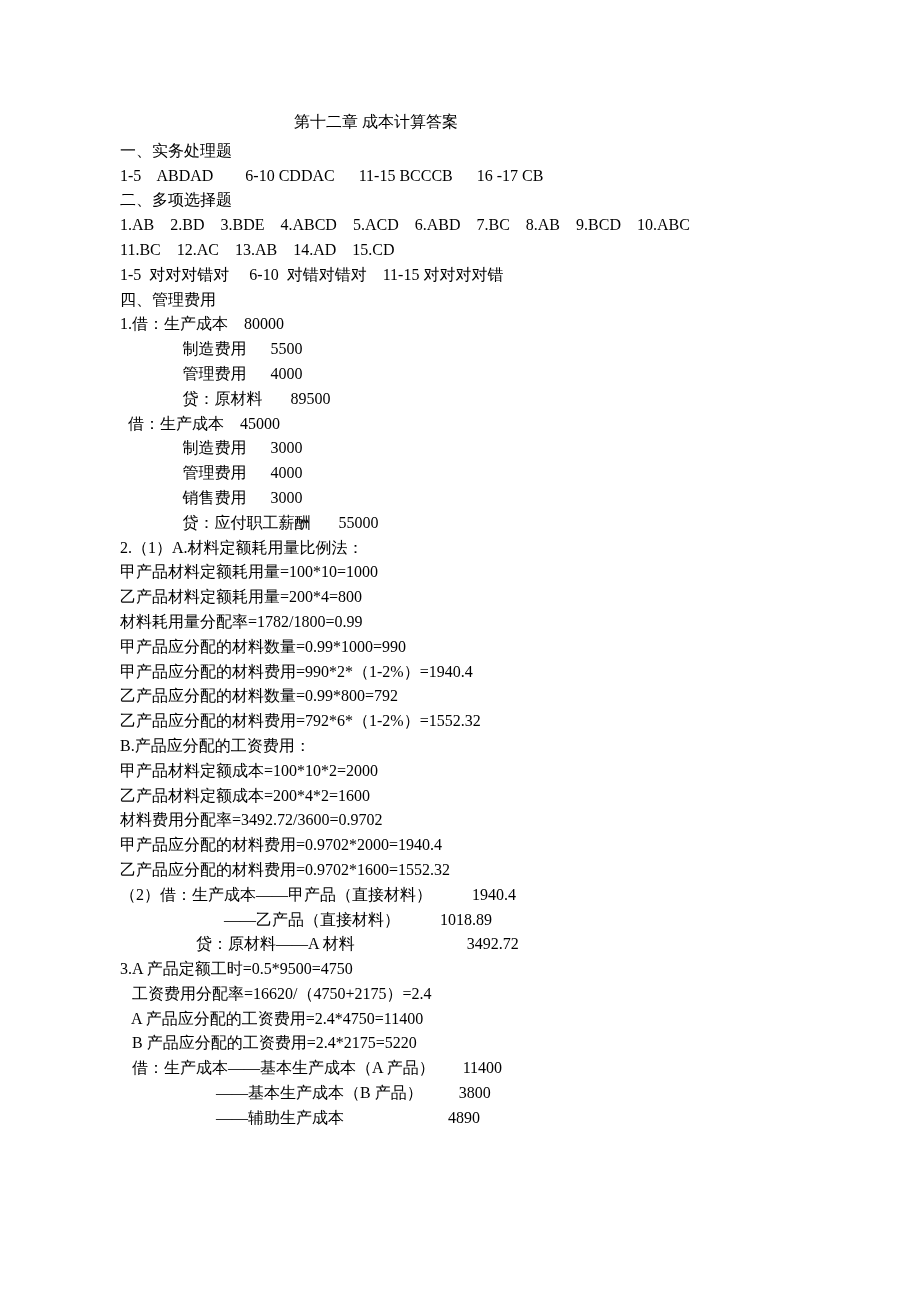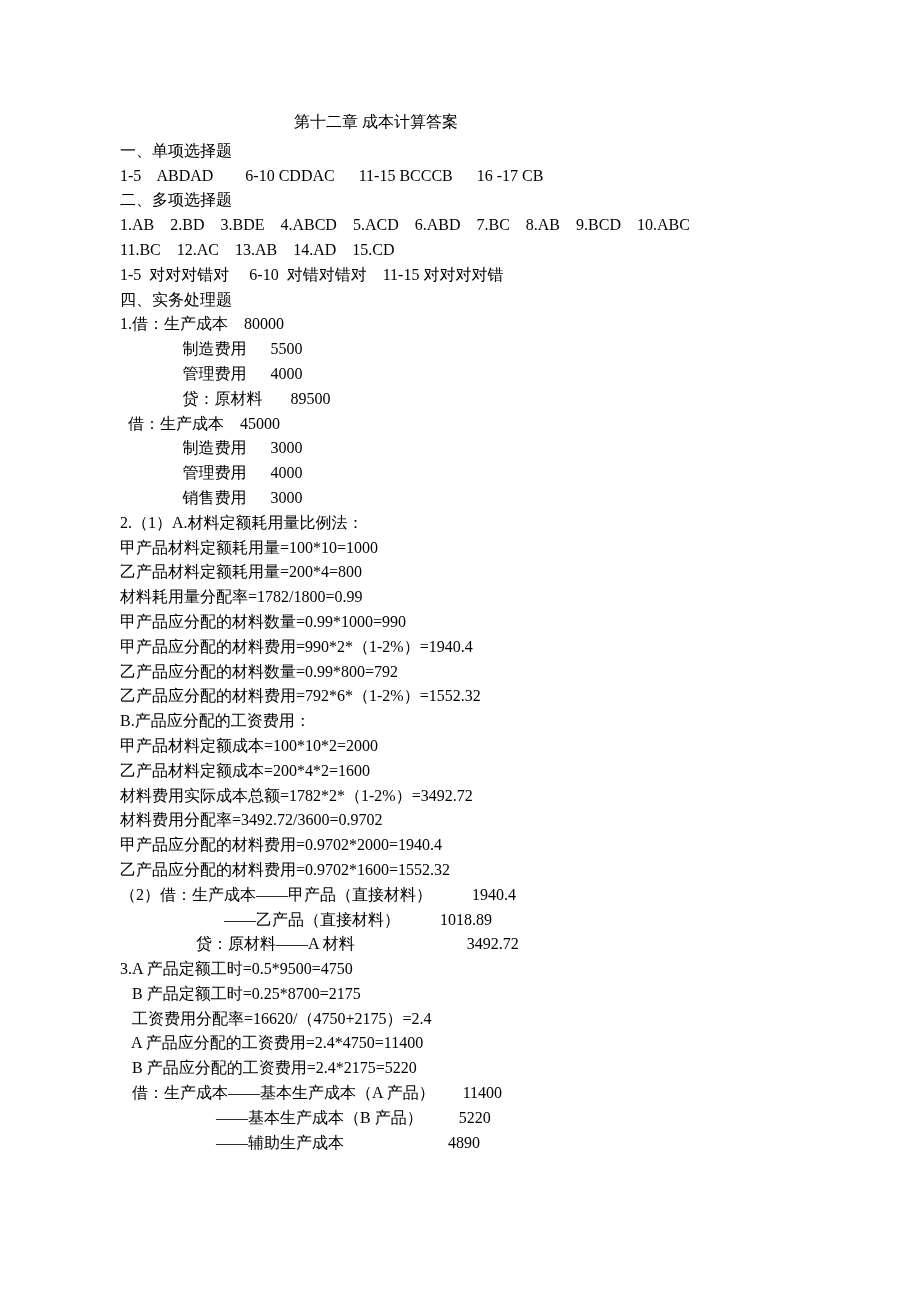--- a/index.html
+++ b/index.html
@@ -25,61 +25,60 @@
   .line { white-space: pre; }
   .indent1 { padding-left: 3.9em; }
 </style>
 </head>
 <body>
 
 <div class="page">
 
   <div class="title">第十二章    成本计算答案</div>
 
-  <div class="line">一、单项选择题</div>
+  <div class="line">一、实务处理题</div>
   <div class="line">1-5    ABDAD        6-10 CDDAC      11-15 BCCCB      16 -17 CB</div>
 
   <div class="line">二、多项选择题</div>
   <div class="line">1.AB    2.BD    3.BDE    4.ABCD    5.ACD    6.ABD    7.BC    8.AB    9.BCD    10.ABC</div>
   <div class="line">11.BC    12.AC    13.AB    14.AD    15.CD</div>
 
   <div class="line">1-5  对对对错对     6-10  对错对错对    11-15 对对对对错</div>
 
-  <div class="line">四、实务处理题</div>
+  <div class="line">四、管理费用</div>
 
   <div class="line">1.借：生产成本    80000</div>
   <div class="line indent1">制造费用      5500</div>
   <div class="line indent1">管理费用      4000</div>
   <div class="line indent1">贷：原材料       89500</div>
   <div class="line">  借：生产成本    45000</div>
   <div class="line indent1">制造费用      3000</div>
   <div class="line indent1">管理费用      4000</div>
   <div class="line indent1">销售费用      3000</div>
+  <div class="line indent1">贷：应付职工薪酬       55000</div>
 
   <div class="line">2.（1）A.材料定额耗用量比例法：</div>
   <div class="line">甲产品材料定额耗用量=100*10=1000</div>
   <div class="line">乙产品材料定额耗用量=200*4=800</div>
   <div class="line">材料耗用量分配率=1782/1800=0.99</div>
   <div class="line">甲产品应分配的材料数量=0.99*1000=990</div>
   <div class="line">甲产品应分配的材料费用=990*2*（1-2%）=1940.4</div>
   <div class="line">乙产品应分配的材料数量=0.99*800=792</div>
   <div class="line">乙产品应分配的材料费用=792*6*（1-2%）=1552.32</div>
   <div class="line">B.产品应分配的工资费用：</div>
   <div class="line">甲产品材料定额成本=100*10*2=2000</div>
   <div class="line">乙产品材料定额成本=200*4*2=1600</div>
-  <div class="line">材料费用实际成本总额=1782*2*（1-2%）=3492.72</div>
   <div class="line">材料费用分配率=3492.72/3600=0.9702</div>
   <div class="line">甲产品应分配的材料费用=0.9702*2000=1940.4</div>
   <div class="line">乙产品应分配的材料费用=0.9702*1600=1552.32</div>
   <div class="line">（2）借：生产成本——甲产品（直接材料）          1940.4</div>
   <div class="line">                          ——乙产品（直接材料）          1018.89</div>
   <div class="line">                   贷：原材料——A 材料                            3492.72</div>
 
   <div class="line">3.A 产品定额工时=0.5*9500=4750</div>
-  <div class="line">   B 产品定额工时=0.25*8700=2175</div>
   <div class="line">   工资费用分配率=16620/（4750+2175）=2.4</div>
   <div class="line">   A 产品应分配的工资费用=2.4*4750=11400</div>
   <div class="line">   B 产品应分配的工资费用=2.4*2175=5220</div>
   <div class="line">   借：生产成本——基本生产成本（A 产品）       11400</div>
-  <div class="line">                        ——基本生产成本（B 产品）         5220</div>
+  <div class="line">                        ——基本生产成本（B 产品）         3800</div>
   <div class="line">                        ——辅助生产成本                          4890</div>
 
 </div>
 
 </body></html>

